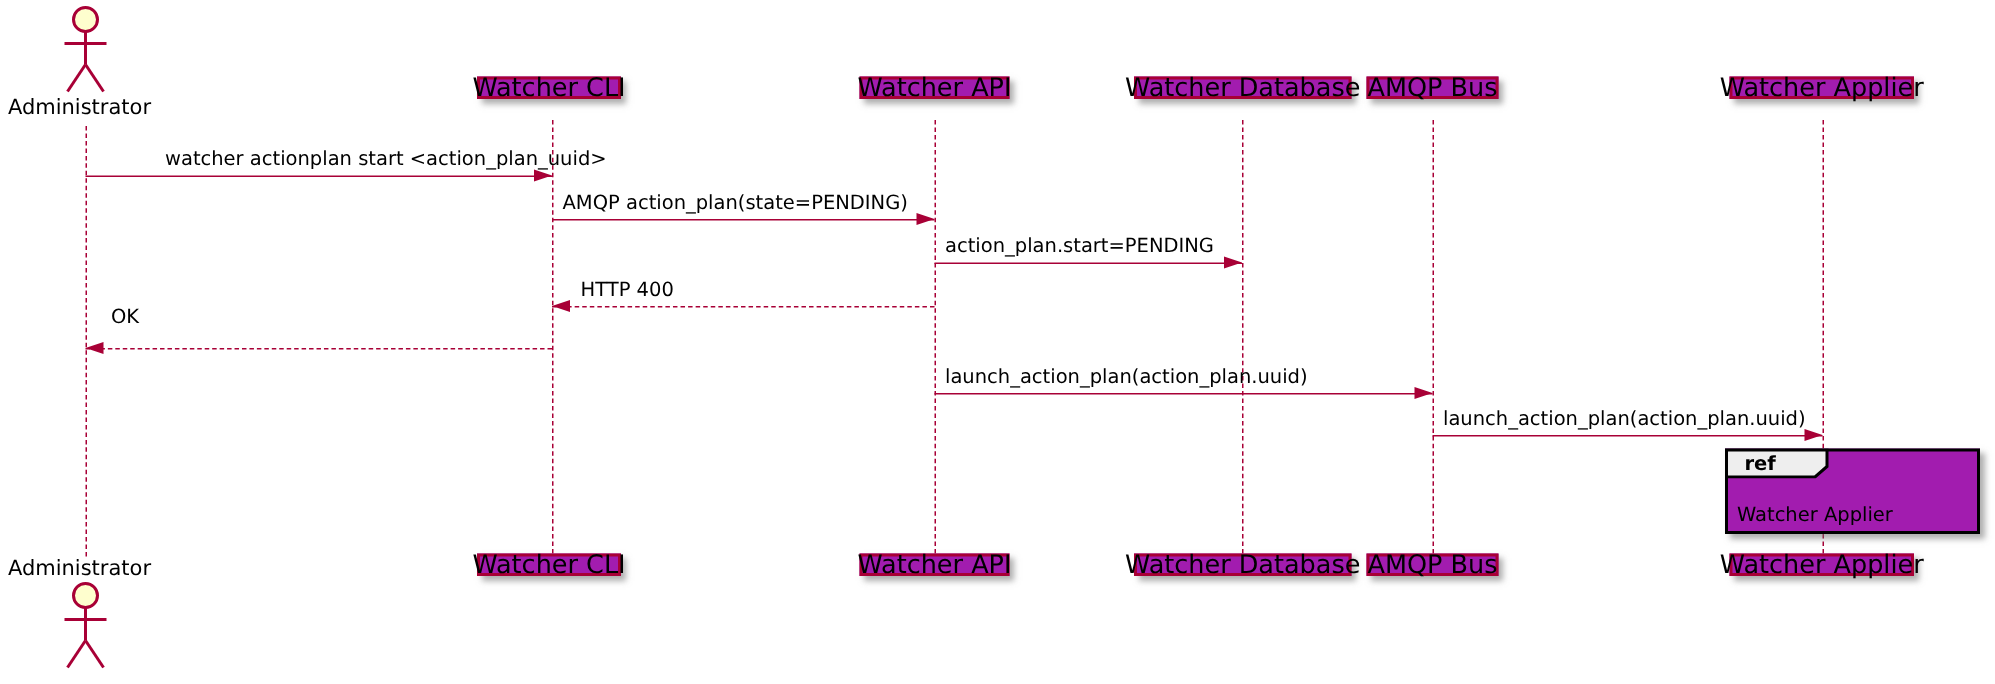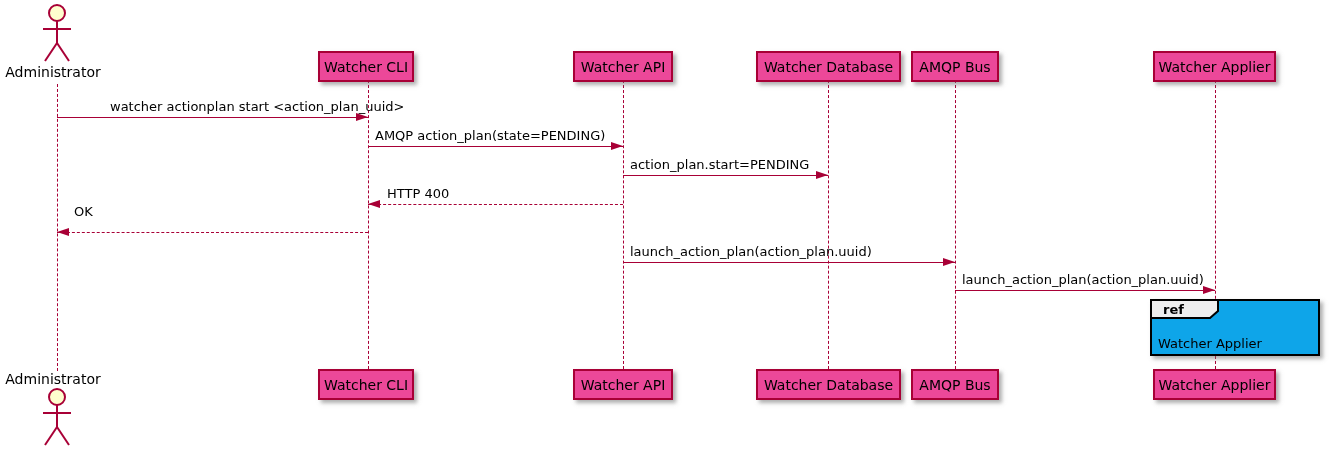--- a/index.html
+++ b/index.html
@@ -2,36 +2,36 @@
 <html><head>
 <meta charset="utf-8">
 <style>
   html,body{margin:0;padding:0;background:#ffffff;}
   .diagram{
     position:relative;width:1330px;height:456px;background:#ffffff;
     font-family:"DejaVu Sans","Liberation Sans",sans-serif;color:#000;overflow:hidden;
   }
   .lifeline{position:absolute;width:0;border-left:1px dashed #A80036;}
   .participant{
-    position:absolute;height:31px;background:#ec4899;border:2px solid #A80036;
+    position:absolute;height:15px;background:#a21caf;border:2px solid #A80036;
     box-sizing:border-box;display:flex;align-items:center;justify-content:center;
-    font-size:14px;white-space:nowrap;z-index:2;
+    font-size:17px;white-space:nowrap;z-index:2;
     box-shadow:3px 3px 4px rgba(110,110,110,0.55);
   }
   .actor-label{position:absolute;width:106px;text-align:center;font-size:14px;z-index:2;}
   .actor-figure{position:absolute;z-index:2;}
   .msg-label{position:absolute;font-size:13px;white-space:nowrap;z-index:1;}
   .msg-line{position:absolute;height:0;border-top:1px solid #A80036;z-index:1;}
   .msg-line.return{border-top-style:dashed;}
   .arrow-r{position:absolute;width:0;height:0;border-top:4px solid transparent;
     border-bottom:4px solid transparent;border-left:12px solid #A80036;z-index:1;}
   .arrow-l{position:absolute;width:0;height:0;border-top:4px solid transparent;
     border-bottom:4px solid transparent;border-right:12px solid #A80036;z-index:1;}
   .ref-box{
-    position:absolute;left:1150px;top:299px;width:170px;height:57px;background:#0ea5e9;
+    position:absolute;left:1150px;top:299px;width:170px;height:57px;background:#a21caf;
     border:2px solid #000;box-sizing:border-box;z-index:3;
     box-shadow:3px 3px 4px rgba(110,110,110,0.55);
     text-align:right;
   }
   .ref-header-svg{position:absolute;left:-2px;top:-2px;}
   .ref-keyword{position:absolute;left:11px;top:1px;font-size:13px;font-weight:bold;}
   .ref-line{position:absolute;left:6px;font-size:13px;white-space:nowrap;}
   .ref-line.l1{top:19px;}
   .ref-line.l2{top:35px;}
 </style>

